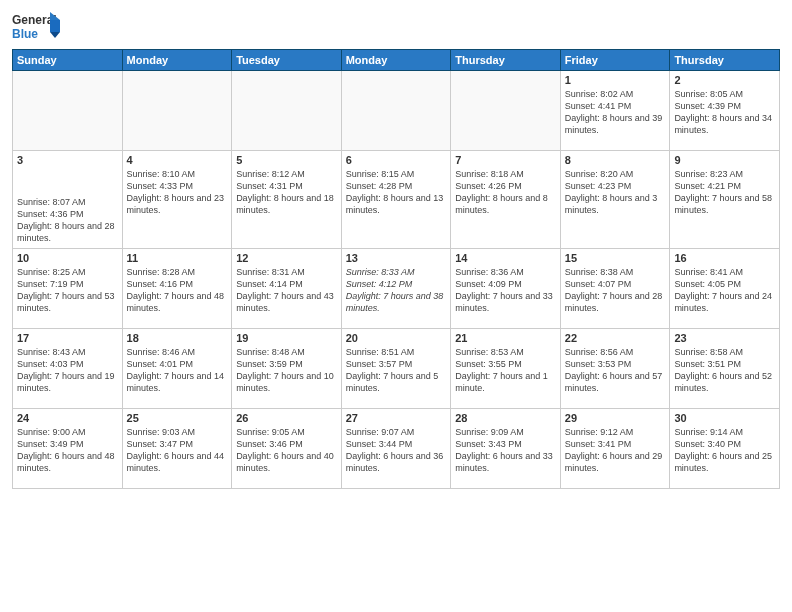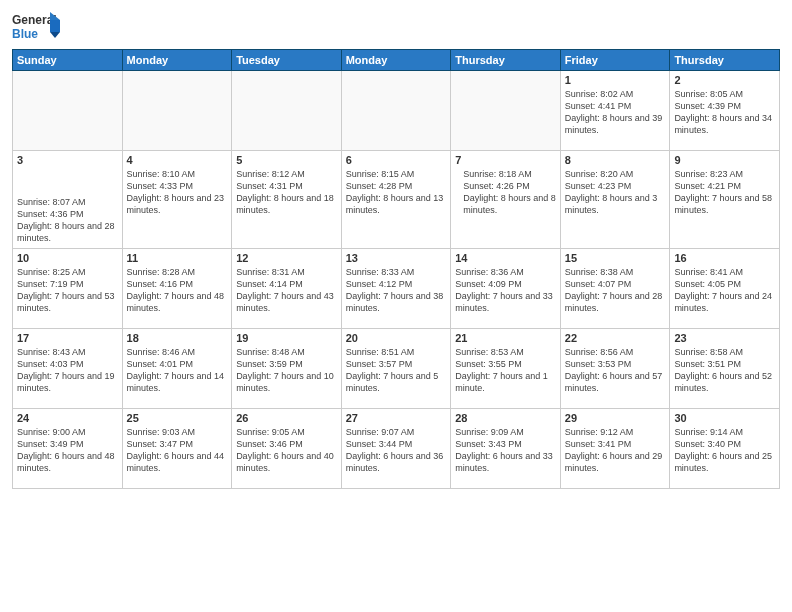--- a/index.html
+++ b/index.html
@@ -150,21 +150,21 @@
 Daylight: 8 hours and 18 minutes.</div>
           </td>
           <td>
             <span class="day-number">6</span>
             <div class="day-info" style="white-space: pre-line;">Sunrise: 8:15 AM
 Sunset: 4:28 PM
 Daylight: 8 hours and 13 minutes.</div>
           </td>
           <td>
             <span class="day-number">7</span>
-            <div class="day-info" style="white-space: pre-line; margin-left: 8px;">Sunrise: 8:18 AM
+            <div class="day-info" style="white-space: pre-line;">Sunrise: 8:18 AM
 Sunset: 4:26 PM
 Daylight: 8 hours and 8 minutes.</div>
           </td>
           <td>
             <span class="day-number">8</span>
             <div class="day-info" style="white-space: pre-line;">Sunrise: 8:20 AM
 Sunset: 4:23 PM
 Daylight: 8 hours and 3 minutes.</div>
           </td>
           <td>
@@ -188,21 +188,21 @@
 Daylight: 7 hours and 48 minutes.</div>
           </td>
           <td>
             <span class="day-number">12</span>
             <div class="day-info" style="white-space: pre-line;">Sunrise: 8:31 AM
 Sunset: 4:14 PM
 Daylight: 7 hours and 43 minutes.</div>
           </td>
           <td>
             <span class="day-number">13</span>
-            <div class="day-info" style="white-space: pre-line;">Sunrise: 8:33 AM
+            <div class="day-info" style="white-space: pre-line; font-style: italic;">Sunrise: 8:33 AM
 Sunset: 4:12 PM
 Daylight: 7 hours and 38 minutes.</div>
           </td>
           <td>
             <span class="day-number">14</span>
             <div class="day-info" style="white-space: pre-line;">Sunrise: 8:36 AM
 Sunset: 4:09 PM
 Daylight: 7 hours and 33 minutes.</div>
           </td>
           <td>

